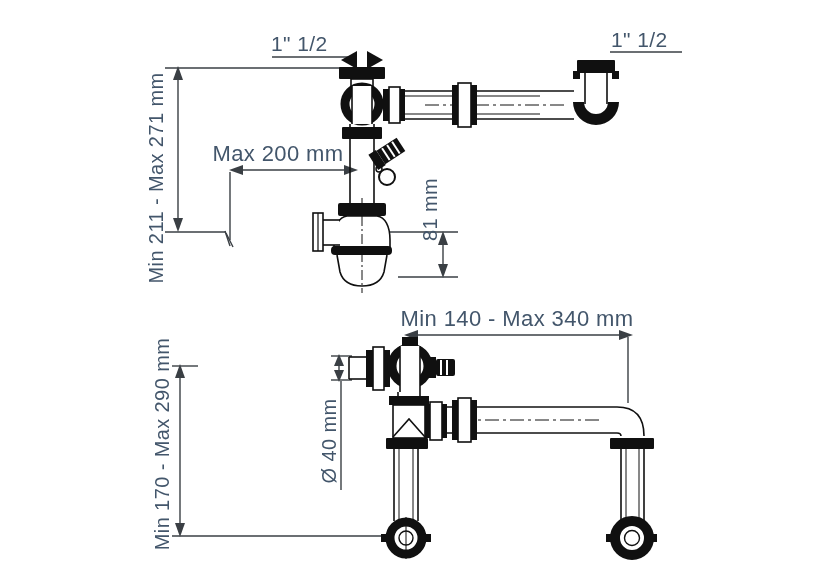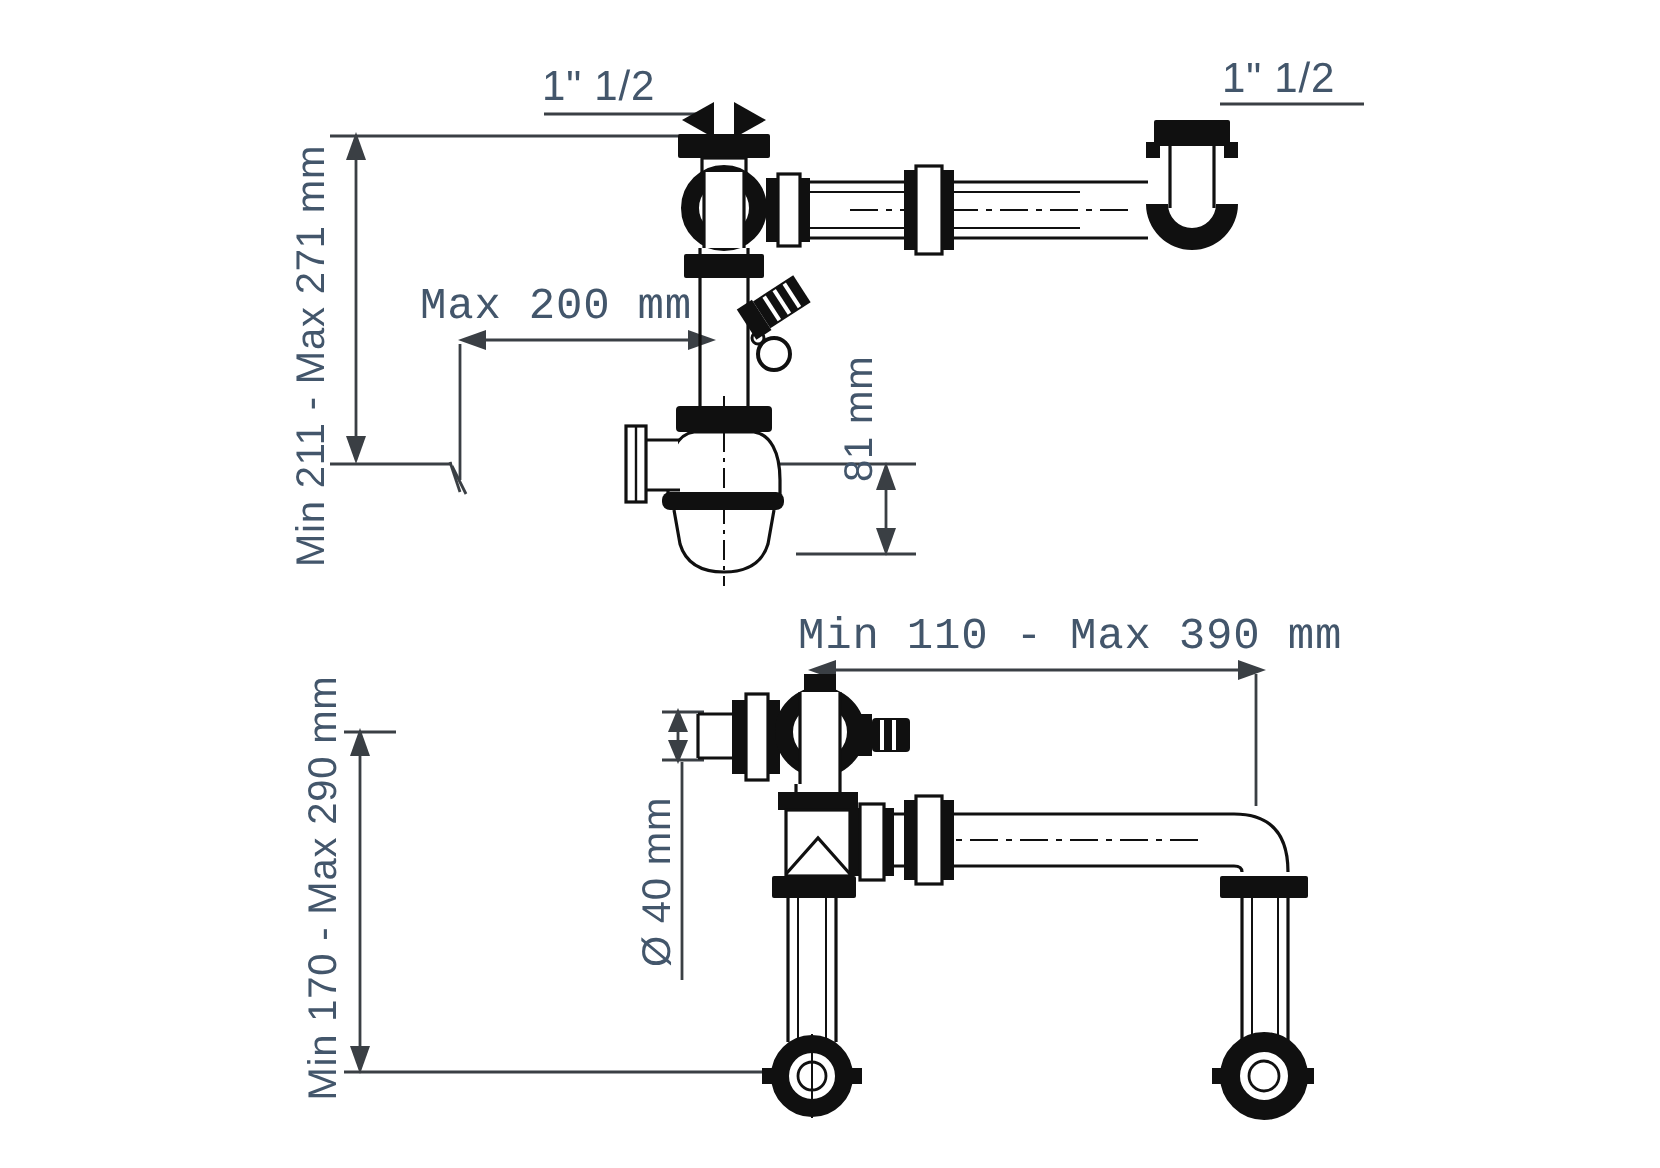--- a/index.html
+++ b/index.html
@@ -18,21 +18,21 @@
     white-space:nowrap;
     line-height:26px;
     height:26px;
     text-align:center;
   }
   .rot{
     transform:rotate(-90deg);
     transform-origin:center center;
   }
   .fs21{font-size:21px;}
-  .fs22{font-size:22px;font-family:Liberation Mono, monospace;}
+  .fs22{font-size:22px;}
   .fs20{font-size:20px;}
 </style>
 </head>
 <body>
 
 <div id="stage">
 
   <svg width="830" height="584" viewBox="0 0 830 584">
 
     <g>
@@ -256,19 +256,19 @@
   <div class="dim-label fs21" style="left:271px;top:31px;">1" 1/2</div>
 
   <div class="dim-label fs21" style="left:611px;top:27px;">1" 1/2</div>
 
   <div class="dim-label fs22" style="left:203px;top:141px;width:150px;">Max 200 mm</div>
 
   <div class="dim-label rot fs20" style="left:42px;top:165px;width:228px;">Min 211 - Max 271 mm</div>
 
   <div class="dim-label rot fs20" style="left:400px;top:198px;width:60px;">81 mm</div>
 
-  <div class="dim-label fs22" style="left:399px;top:306px;width:236px;">Min 110 - Max 390 mm</div>
+  <div class="dim-label fs22" style="left:399px;top:306px;width:236px;">Min 140 - Max 340 mm</div>
 
   <div class="dim-label rot fs20" style="left:43px;top:431px;width:238px;">Min 170 - Max 290 mm</div>
 
   <div class="dim-label rot fs20" style="left:279px;top:428px;width:100px;">Ø 40 mm</div>
 
 </div>
 
 </body></html>

